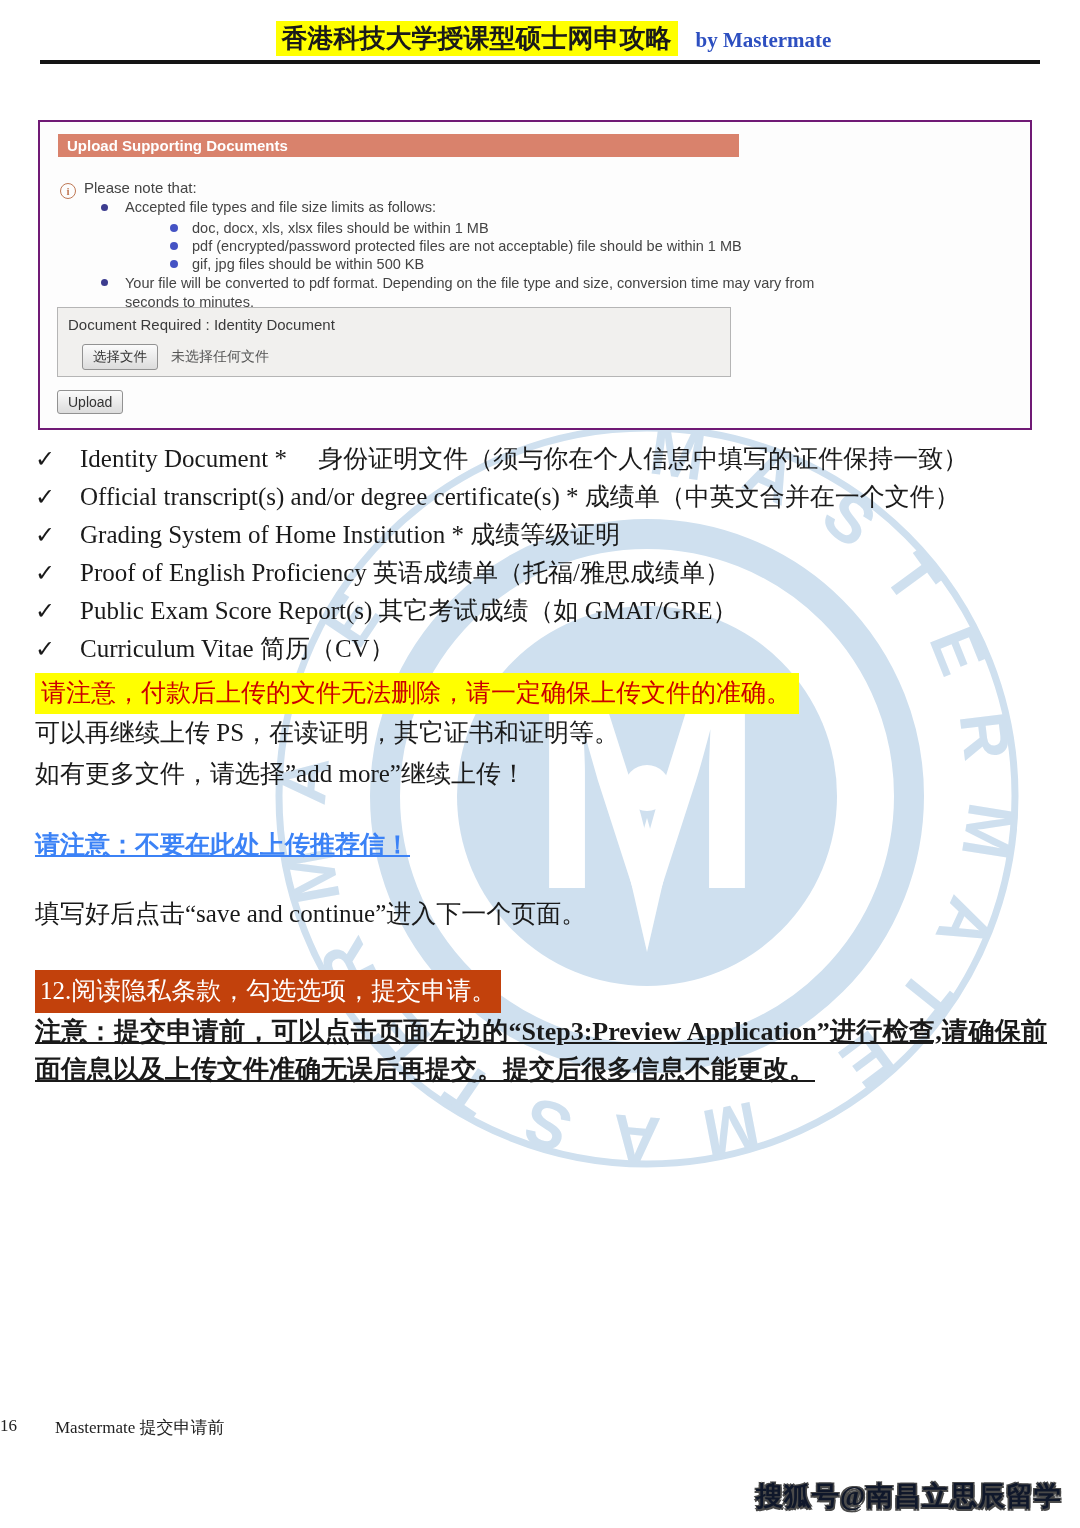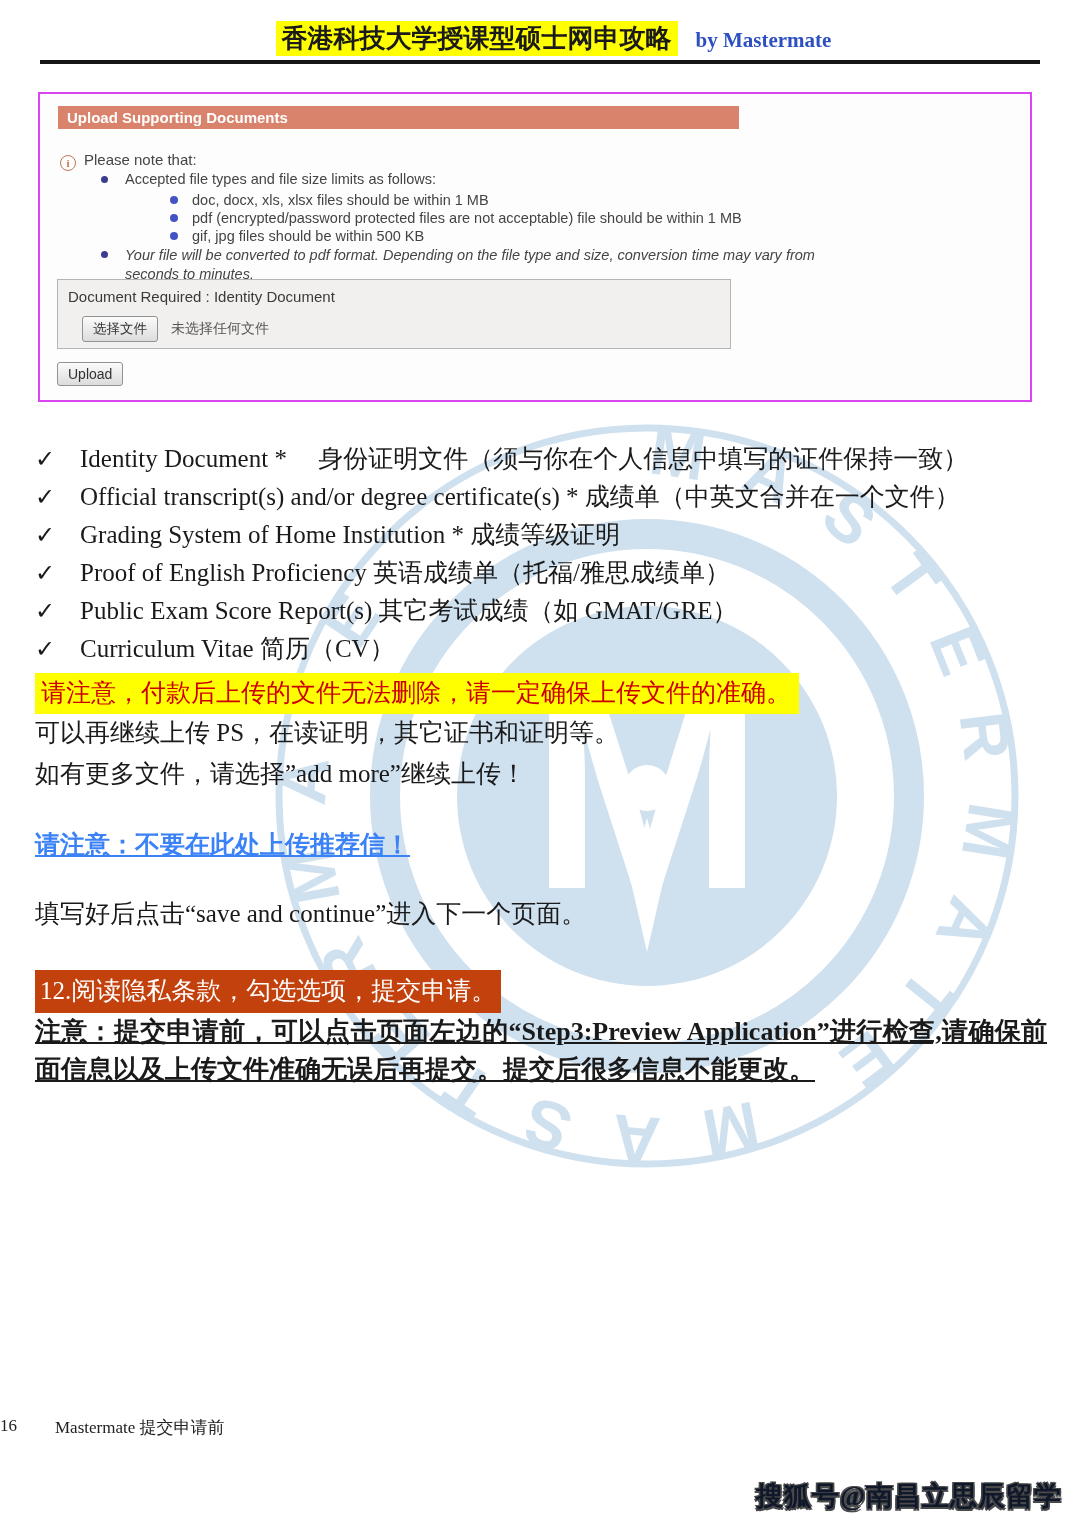--- a/index.html
+++ b/index.html
@@ -8,22 +8,22 @@
   .wm{position:absolute;left:0;top:0;z-index:0;}
   .layer{position:relative;z-index:1;}
 
   
   .doc-header{position:absolute;top:21px;left:0;width:100%;text-align:center;white-space:nowrap;}
   .doc-title{background:#ffff00;font-size:26px;font-weight:bold;padding:3px 6px;margin-left:27px;}
   .doc-byline{color:#2d4fc0;font-size:21px;font-weight:bold;margin-left:14px;}
   .doc-rule{position:absolute;left:40px;top:60px;width:1000px;height:4px;background:#151515;}
 
   
-  .panel{position:absolute;left:38px;top:92px;width:990px;height:306px;background:#fdfdfd;
-         border:2px solid #d946ef;font-family:"Liberation Sans","DejaVu Sans",sans-serif;color:#444;}
+  .panel{position:absolute;left:38px;top:120px;width:990px;height:306px;background:#fdfdfd;
+         border:2px solid #701a75;font-family:"Liberation Sans","DejaVu Sans",sans-serif;color:#444;}
   .panel-header{position:absolute;left:18px;top:12px;width:672px;height:23px;background:#d9826c;
          color:#ffffff;font-weight:bold;font-size:15px;line-height:23px;padding-left:9px;}
   .note-row{position:absolute;left:20px;top:57px;font-size:15px;}
   .info-icon{display:inline-block;width:14px;height:14px;border:1px solid #bf7855;border-radius:50%;
          color:#bf7855;font-size:11px;line-height:14px;text-align:center;vertical-align:-2px;margin-right:8px;
          font-family:"Liberation Serif",serif;font-weight:bold;}
   .b-row{position:absolute;font-size:14.5px;}
   .bullet1{position:absolute;left:-24px;top:5px;width:7px;height:7px;border-radius:50%;background:#3c3c8f;}
   .bullet2{position:absolute;left:-22px;top:4px;width:8px;height:8px;border-radius:50%;background:#4453c4;}
   .wrap700{width:690px;line-height:19px;}
@@ -100,21 +100,21 @@
         <span>doc, docx, xls, xlsx files should be within 1 MB</span>
       </div>
       <div class="b-row" style="left:152px;top:116px;">
         <span class="bullet2"></span>
         <span>pdf (encrypted/password protected files are not acceptable) file should be within 1 MB</span>
       </div>
       <div class="b-row" style="left:152px;top:134px;">
         <span class="bullet2"></span>
         <span>gif, jpg files should be within 500 KB</span>
       </div>
-      <div class="b-row wrap700" style="left:85px;top:152px;font-style:italic;">
+      <div class="b-row wrap700" style="left:85px;top:152px;">
         <span class="bullet1"></span>
         <span>Your file will be converted to pdf format. Depending on the file type and size, conversion time may vary from seconds to minutes.</span>
       </div>
 
       <div class="doc-box">
         <div class="doc-req">Document Required : Identity Document</div>
         <div class="file-row">
           <button class="btn">选择文件</button>
           <span class="no-file">未选择任何文件</span>
         </div>

